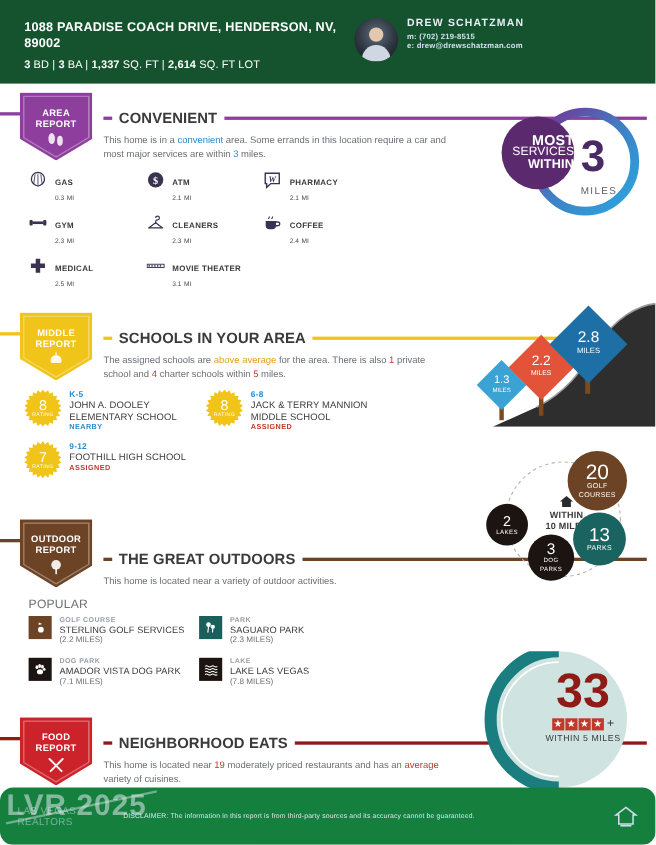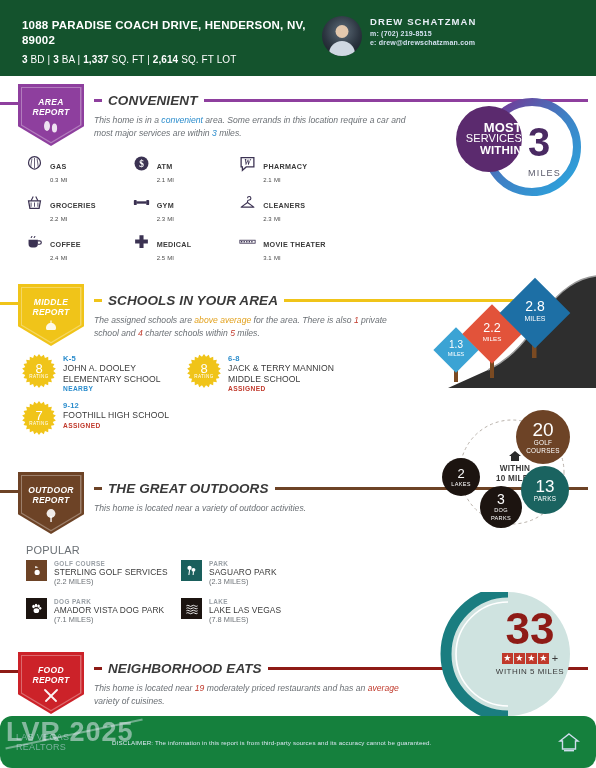--- a/index.html
+++ b/index.html
@@ -44,21 +44,21 @@
     transform: translateX(-50%);
     width: 13px; height: 13px; border-radius: 50%;
     background: #e3c8ad; z-index: 2;
   }
   .agent-info { color: #fff; }
   .agent-name { font-size: 9.5px; letter-spacing: 1.1px; color:#e8eef6; }
   .agent-line { font-size: 7px; letter-spacing: .2px; margin-top: 2.5px; color:#d3e0ef; }
 
   
   .section { position: relative; }
-  .sec-head { display: flex; align-items: flex-start; position: relative; font-style: italic; }
+  .sec-head { display: flex; align-items: flex-end; position: relative; }
 
   .badge {
     width: 66px; flex-shrink: 0; position: relative;
     margin-left: 18px; z-index: 5;
   }
   .shield {
     width: 66px; height: 62px; position: relative;
     clip-path: polygon(0 0, 100% 0, 100% 68%, 50% 100%, 0 68%);
     display: flex; flex-direction: column;
     align-items: center; padding-top: 7px;
@@ -296,31 +296,20 @@
     </span>
   </div>
   <div class="poi">
     <span class="poi-ico"><svg viewBox="0 0 20 20" width="17" height="17">
             <path d="M2.5 3h15v11h-9l-4.5 4v-4h-1.5z" fill="none" stroke="#3b3252" stroke-width="1.5"></path>
             <text x="10" y="12" text-anchor="middle" fill="#3b3252" font-size="9" font-family="Liberation Serif, serif" font-style="italic" font-weight="bold">W</text>
           </svg></span>
     <span>
       <span class="poi-name">PHARMACY</span>
       <div class="poi-dist"><span>2.1</span> <span>MI</span></div>
-    </span>
-  </div>
-  <div class="poi">
-    <span class="poi-ico"><svg viewBox="0 0 20 20" width="17" height="17">
-            <path d="M3 8h14l-1.6 9H4.6z" fill="none" stroke="#3b3252" stroke-width="1.5"></path>
-            <path d="M6 8l2.5-5M14 8l-2.5-5" stroke="#3b3252" stroke-width="1.3" fill="none"></path>
-            <path d="M6 10v5M10 10v5M14 10v5" stroke="#3b3252" stroke-width="1"></path>
-          </svg></span>
-    <span>
-      <span class="poi-name">GROCERIES</span>
-      <div class="poi-dist"><span>2.2</span> <span>MI</span></div>
     </span>
   </div>
   <div class="poi">
     <span class="poi-ico"><svg viewBox="0 0 20 20" width="17" height="17">
             <rect x="1" y="7" width="3.4" height="6" rx="1" fill="#3b3252"></rect>
             <rect x="15.6" y="7" width="3.4" height="6" rx="1" fill="#3b3252"></rect>
             <rect x="4" y="8.6" width="12" height="2.8" fill="#3b3252"></rect>
           </svg></span>
     <span>
       <span class="poi-name">GYM</span>

